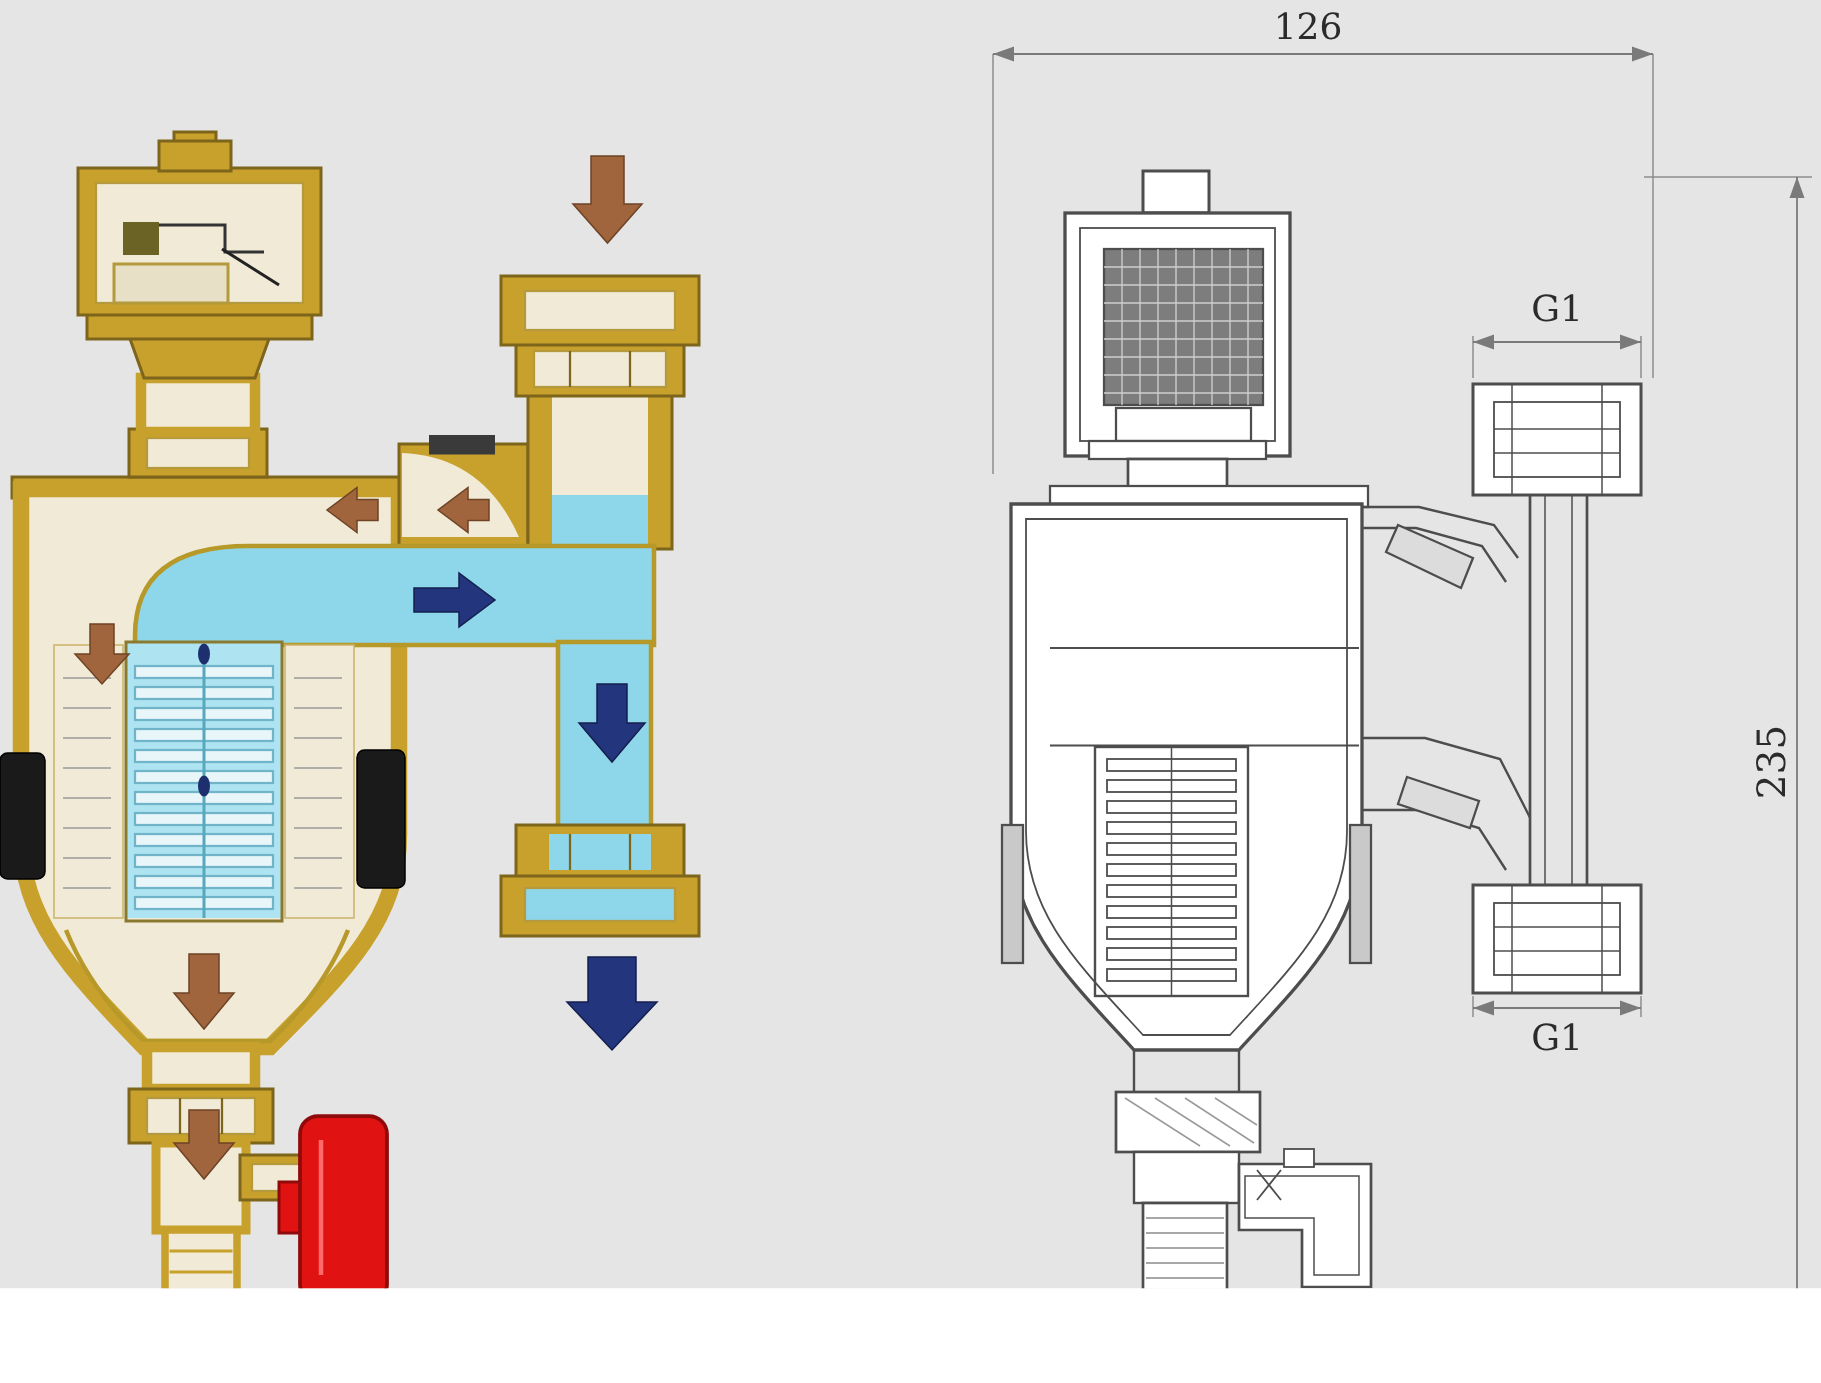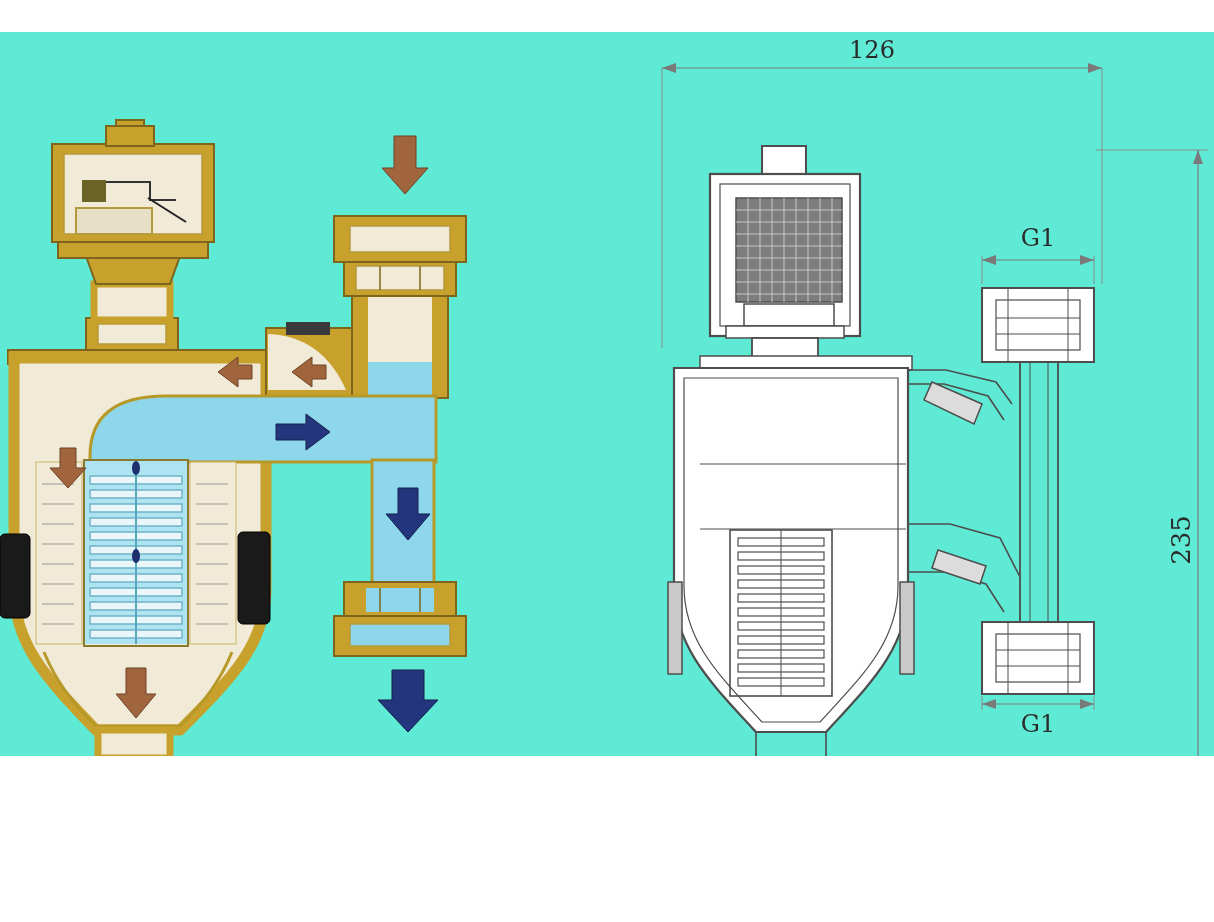--- a/index.html
+++ b/index.html
@@ -1,16 +1,16 @@
 <!DOCTYPE html>
 <html><head>
 <meta charset="utf-8">
 <style>
   html,body{margin:0;padding:0;background:#ffffff;}
-  .canvas{position:relative;width:1214px;height:724px;background:#5eead4;overflow:hidden;margin-top:32px;}
+  .canvas{position:relative;width:1214px;height:859px;background:#e5e5e5;overflow:hidden;}
   svg{display:block;}
   .dim-text{font-family:"DejaVu Serif", serif;fill:#2b2b2b;}
   .dim-line{stroke:#7a7a7a;stroke-width:1.2;fill:none;}
   .ext-line{stroke:#8c8c8c;stroke-width:1;fill:none;}
   .dwg{stroke:#4d4d4d;fill:none;}
   .dwg-fill{stroke:#4d4d4d;fill:#ffffff;}
   .brass{fill:#c8a02c;stroke:#7e651c;stroke-width:2;}
   .cream{fill:#f0ead6;stroke:#b49a3c;stroke-width:1.5;}
   .water{fill:#8ed7ea;stroke:#b7992a;stroke-width:3;}
   .navy-arrow{fill:#23357d;stroke:#141f4e;stroke-width:1;}

